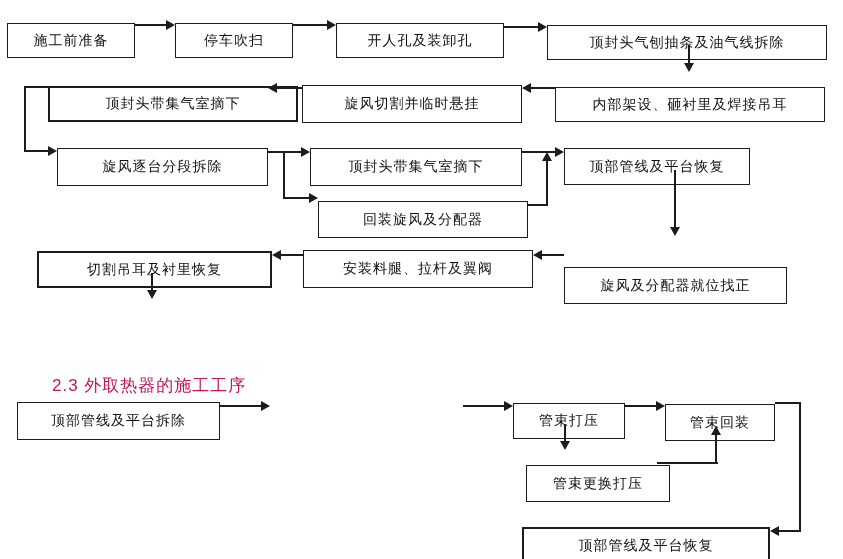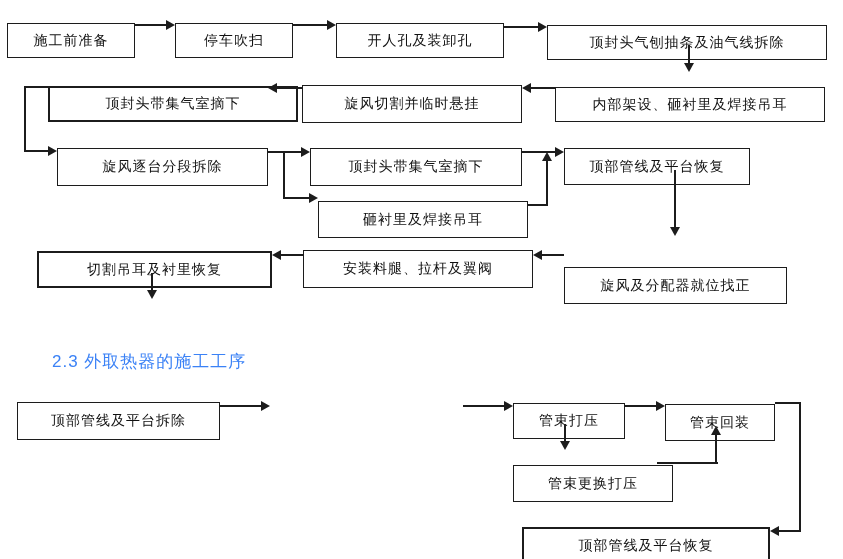--- a/index.html
+++ b/index.html
@@ -10,21 +10,21 @@
   }
   .node{
     position:absolute;border:1px solid #1c1c1c;background:#ffffff;
     display:flex;align-items:center;justify-content:center;
     font-size:14px;letter-spacing:1px;white-space:nowrap;
     box-sizing:border-box;
     margin-top:15px;
   }
   .node.thick{border-width:2px;}
   .heading{
-    position:absolute;font-size:17px;letter-spacing:1px;white-space:nowrap;color:#3b82f6;
+    position:absolute;font-size:17px;letter-spacing:1px;white-space:nowrap;color:#be185d;margin-top:24px;
   }
   .ln{position:absolute;background:#1c1c1c;}
   .ah{position:absolute;width:0;height:0;}
   .ah.r{border-top:5px solid transparent;border-bottom:5px solid transparent;border-left:9px solid #1c1c1c;}
   .ah.l{border-top:5px solid transparent;border-bottom:5px solid transparent;border-right:9px solid #1c1c1c;}
   .ah.d{border-left:5px solid transparent;border-right:5px solid transparent;border-top:9px solid #1c1c1c;}
   .ah.u{border-left:5px solid transparent;border-right:5px solid transparent;border-bottom:9px solid #1c1c1c;}
   .edge{display:contents;}
 </style>
 </head>
@@ -40,37 +40,37 @@
 
   
   <div class="node thick" style="left:48px;top:71px;width:250px;height:36px">顶封头带集气室摘下</div>
   <div class="node" style="left:302px;top:70px;width:220px;height:38px">旋风切割并临时悬挂</div>
   <div class="node" style="left:555px;top:72px;width:270px;height:35px">内部架设、砸衬里及焊接吊耳</div>
 
   
   <div class="node" style="left:57px;top:133px;width:211px;height:38px">旋风逐台分段拆除</div>
   <div class="node" style="left:310px;top:133px;width:212px;height:38px">顶封头带集气室摘下</div>
   <div class="node" style="left:564px;top:133px;width:186px;height:37px">顶部管线及平台恢复</div>
-  <div class="node" style="left:318px;top:186px;width:210px;height:37px">砸衬里及焊接吊耳</div>
+  <div class="node" style="left:318px;top:186px;width:210px;height:37px">回装旋风及分配器</div>
 
   
   <div class="node" style="left:303px;top:235px;width:230px;height:38px">安装料腿、拉杆及翼阀</div>
   <div class="node thick" style="left:37px;top:236px;width:235px;height:37px">切割吊耳及衬里恢复</div>
   <div class="node" style="left:564px;top:252px;width:223px;height:37px">旋风及分配器就位找正</div>
 
   
 
   
   <div class="heading" style="left:52px;top:350px">2.3 外取热器的施工工序</div>
 
   
   <div class="node" style="left:17px;top:387px;width:203px;height:38px">顶部管线及平台拆除</div>
   <div class="node" style="left:513px;top:388px;width:112px;height:36px">管束打压</div>
   <div class="node" style="left:665px;top:389px;width:110px;height:37px">管束回装</div>
-  <div class="node" style="left:513px;top:450px;width:160px;height:37px">管束更换打压</div>
+  <div class="node" style="left:526px;top:450px;width:144px;height:37px">管束更换打压</div>
   <div class="node thick" style="left:522px;top:512px;width:248px;height:38px">顶部管线及平台恢复</div>
 
   
   
   <div class="edge">
     <div class="ln" style="left:135px;top:24px;width:33px;height:2px"></div>
     <div class="ah r" style="left:166px;top:20px"></div>
   </div>
   
   <div class="edge">

